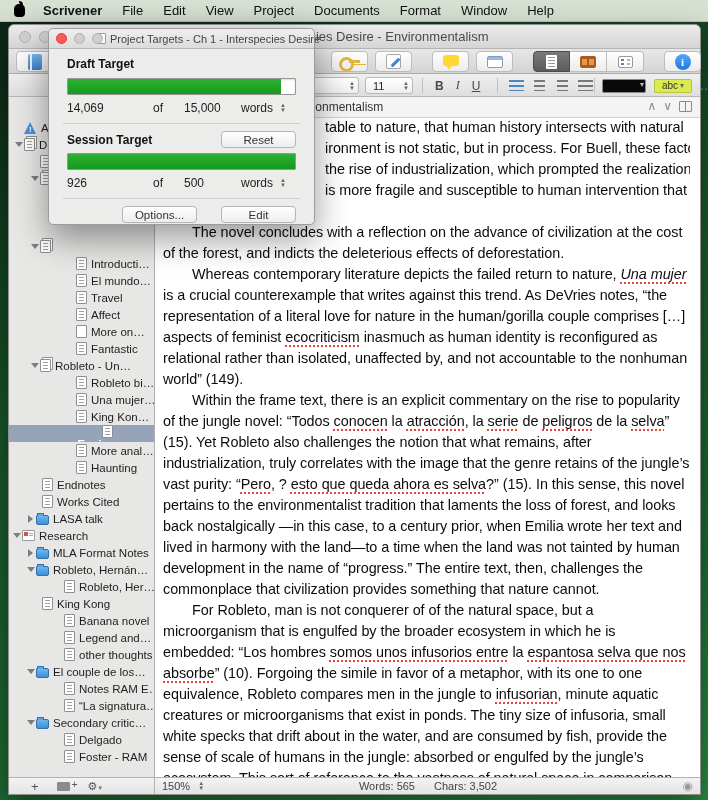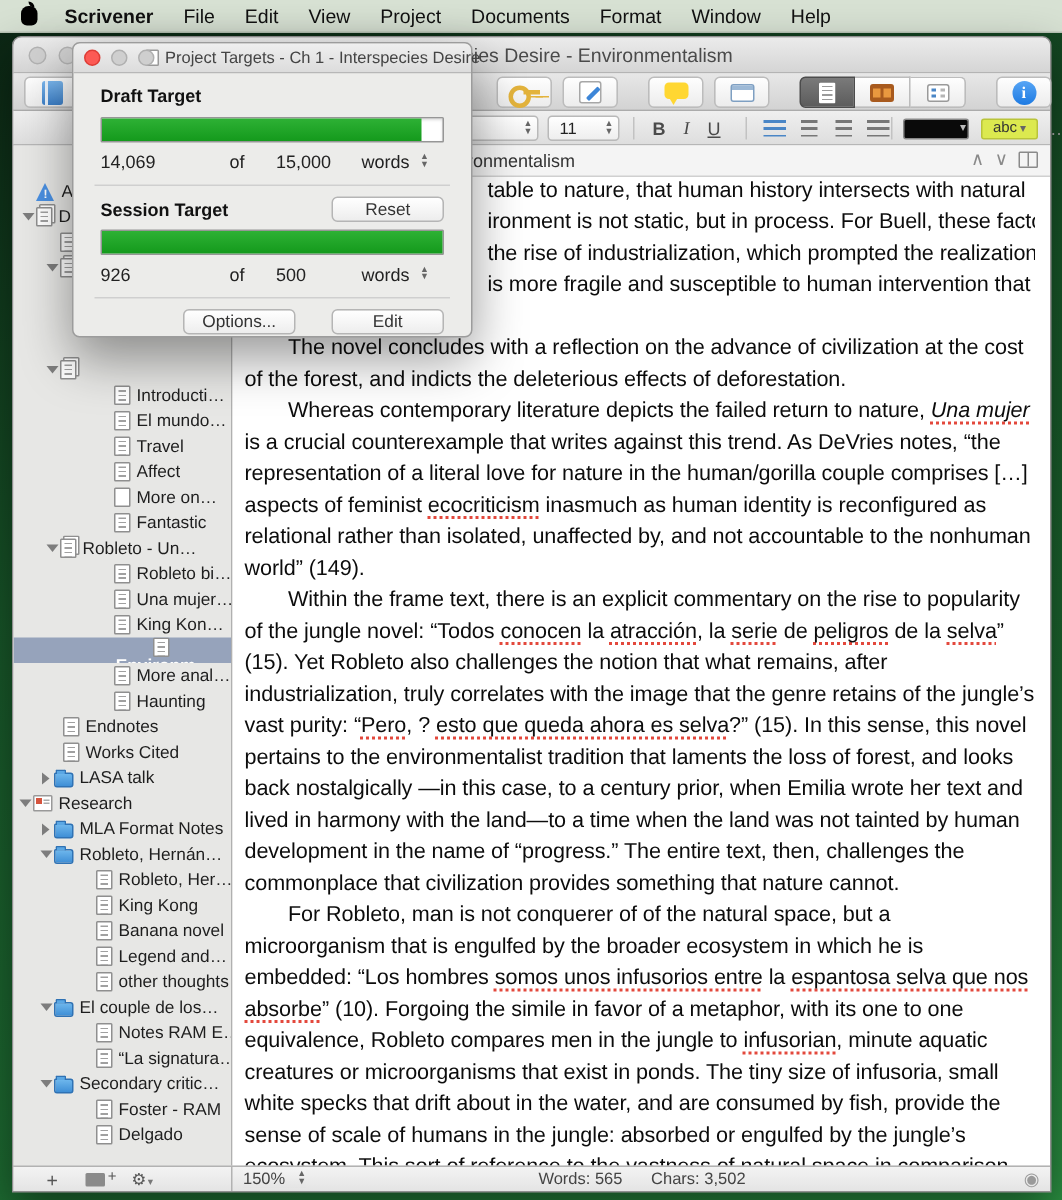--- a/index.html
+++ b/index.html
@@ -410,21 +410,21 @@
         <div class="brow" style="padding-left: 16px;">
           <span class="disc open"></span>
           <span class="bic ic-folder"></span>
           <span class="blabel">Robleto, Hernán…</span>
         </div>
         <div class="brow" style="padding-left: 44px;">
           <span class="disc"></span>
           <span class="bic ic-doc"></span>
           <span class="blabel">Robleto, Her…</span>
         </div>
-        <div class="brow" style="padding-left: 44px;">
+        <div class="brow" style="padding-left: 22px;">
           <span class="disc"></span>
           <span class="bic ic-doc"></span>
           <span class="blabel">King Kong</span>
         </div>
         <div class="brow" style="padding-left: 44px;">
           <span class="disc"></span>
           <span class="bic ic-doc"></span>
           <span class="blabel">Banana novel</span>
         </div>
         <div class="brow" style="padding-left: 44px;">
@@ -453,26 +453,26 @@
           <span class="blabel">“La signatura…</span>
         </div>
         <div class="brow" style="padding-left: 16px;">
           <span class="disc open"></span>
           <span class="bic ic-folder"></span>
           <span class="blabel">Secondary critic…</span>
         </div>
         <div class="brow" style="padding-left: 44px;">
           <span class="disc"></span>
           <span class="bic ic-doc"></span>
+          <span class="blabel">Delgado</span>
+        </div>
+        <div class="brow" style="padding-left: 44px;">
+          <span class="disc"></span>
+          <span class="bic ic-doc"></span>
           <span class="blabel">Foster - RAM</span>
-        </div>
-        <div class="brow" style="padding-left: 44px;">
-          <span class="disc"></span>
-          <span class="bic ic-doc"></span>
-          <span class="blabel">Delgado</span>
         </div>
       </div>
     <div class="editor">
       <div class="ed-header">
         <div class="ed-title">
           <span class="proxy-doc"></span>
           <span>Environmentalism</span>
         </div>
         <div class="ed-nav">
           <span>∧</span>

